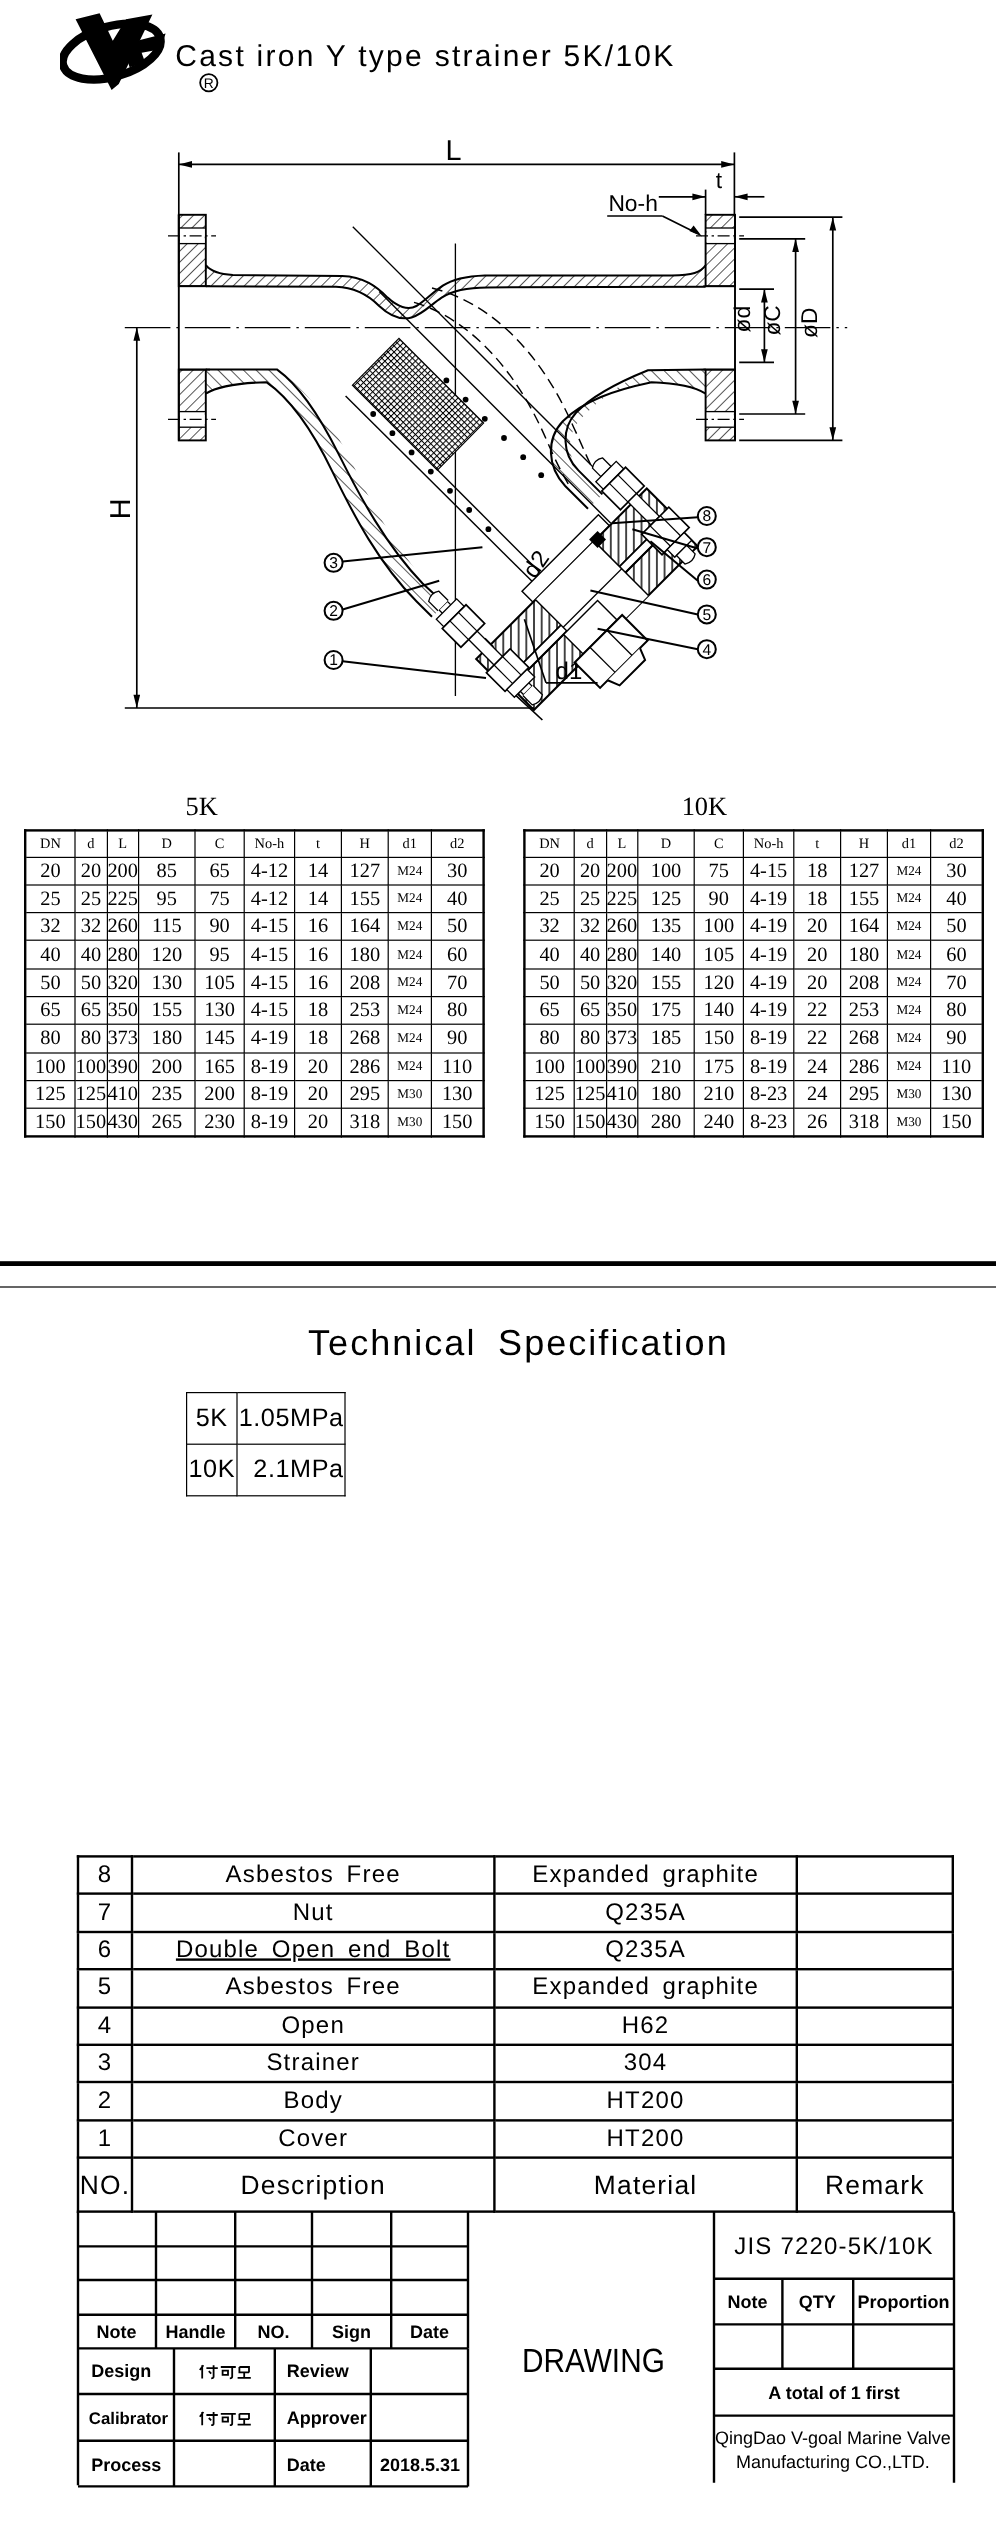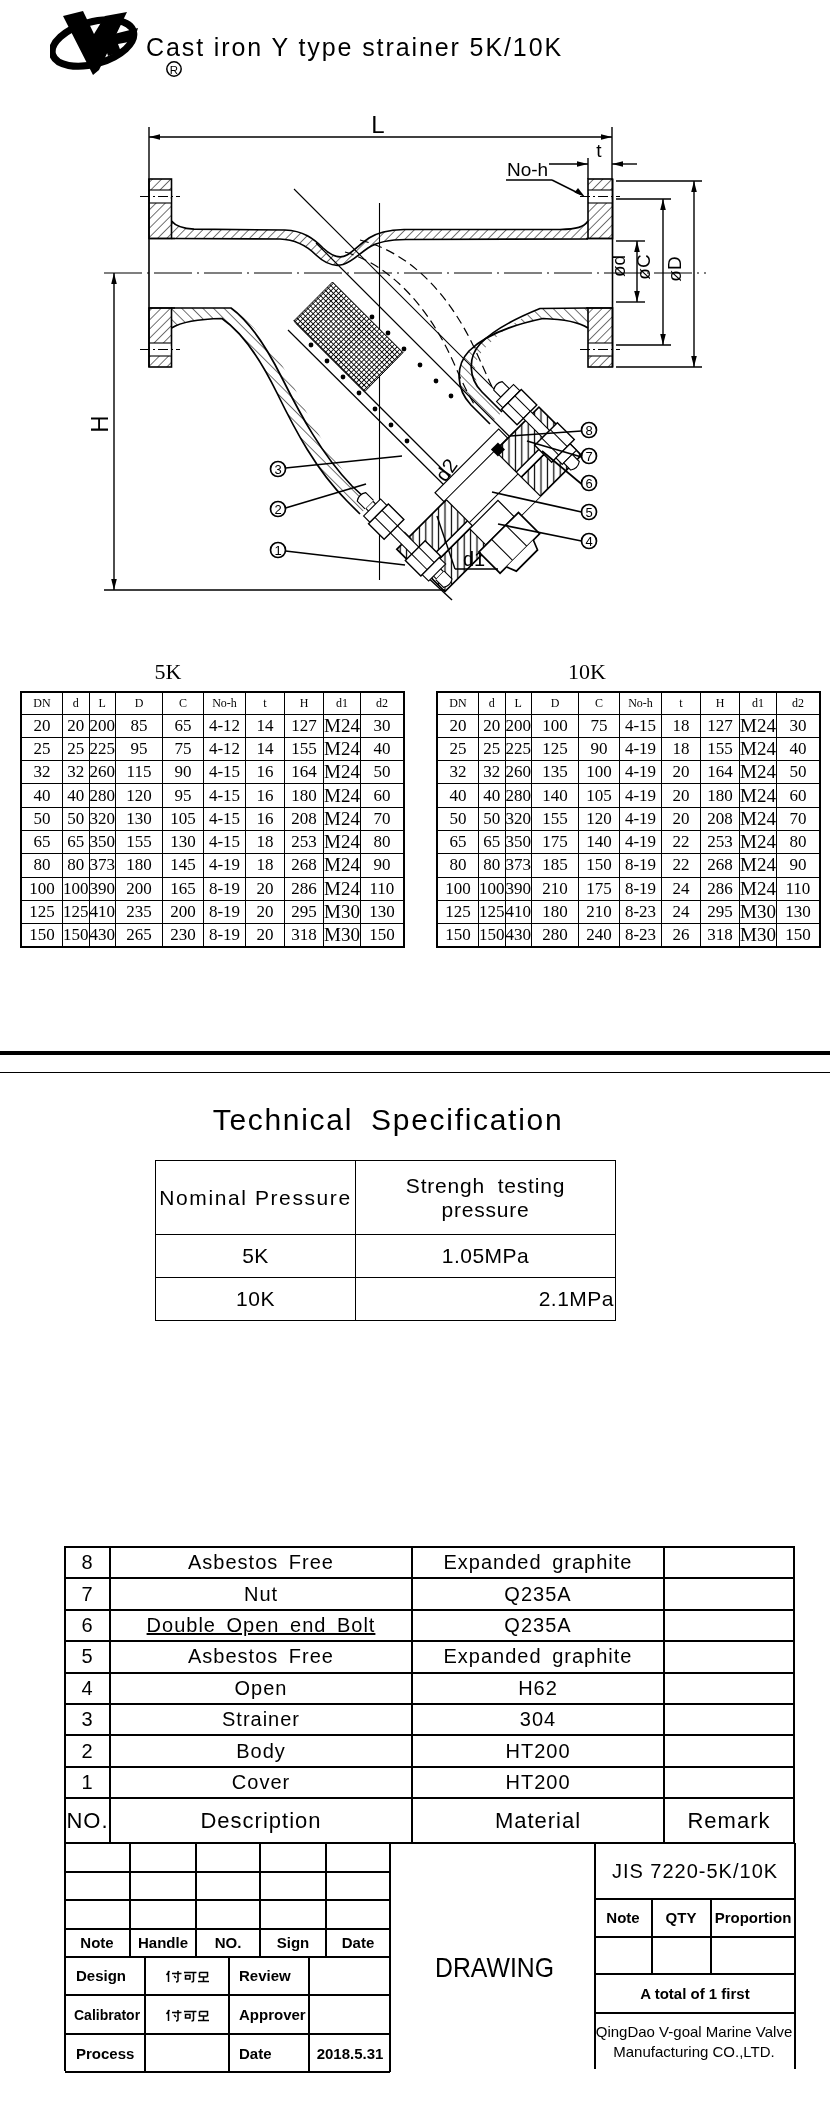--- a/index.html
+++ b/index.html
@@ -5,21 +5,21 @@
   html,body{margin:0;padding:0;}
   body{width:830px;height:2113px;position:relative;background:#fff;color:#000;
        font-family:"Liberation Sans",sans-serif;}
   .abs{position:absolute;}
   .ser{font-family:"Liberation Serif",serif;}
   table{border-collapse:collapse;}
   
   .dim{position:absolute;top:691px;font-family:"Liberation Serif",serif;font-size:17px;border:2px solid #000;}
   .dim td{border:1px solid #000;text-align:center;padding:0;height:22.3px;overflow:hidden;}
   .dim tr.hd td{height:20.5px;font-size:12px;}
-  .dim td:nth-child(9){font-size:19px;}
+  .dim td:nth-child(9){font-size:11px;}
   
   .parts{position:absolute;left:64px;top:1546px;font-size:20px;letter-spacing:1px;}
   .parts td{border:2px solid #000;text-align:center;padding:0;height:29.4px;}
   .parts tr.last td{height:43px;font-size:22px;}
 </style>
 </head>
 <body>
 
 <svg class="abs" style="left:50px;top:9px" width="140" height="80" viewBox="0 0 140 80">
   <ellipse cx="43" cy="34" rx="42" ry="21" fill="none" stroke="#000" stroke-width="7" transform="rotate(-16 43 34)"></ellipse>
@@ -540,27 +540,23 @@
         <td>318</td>
         <td>M30</td>
         <td>150</td>
       </tr>
 </tbody>
   </table>
 
 <div class="abs" style="left:0;top:1051px;width:830px;height:3.5px;background:#000;"></div>
 <div class="abs" style="left:0;top:1072px;width:830px;height:1px;background:#000;"></div>
 
-<div class="abs" style="left:0;top:1103px;width:776px;text-align:center;font-size:30px;letter-spacing:1.7px;word-spacing:8px;">Technical Specification</div>
+<div class="abs" style="left:0;top:1103px;width:776px;text-align:center;font-size:30px;letter-spacing:1.7px;word-spacing:8px;padding-left:44px;">Technical Specification</div>
 <table class="abs" style="left:155px;top:1160px;font-size:21px;letter-spacing:0.5px;">
  <tbody>
-      <tr style="height:74px;">
-   <td style="border:1.5px solid #000;width:197px;text-align:center;letter-spacing:1.6px;">Nominal Pressure</td>
-   <td style="border:1.5px solid #000;width:257px;text-align:center;word-spacing:6px;letter-spacing:0.8px;">Strengh testing<br>pressure</td>
- </tr>
  <tr style="height:43px;">
         <td style="border:1.5px solid #000;text-align:center;">5K</td>
         <td style="border:1.5px solid #000;text-align:center;margin-top:16px;">1.05MPa</td>
       </tr>
  <tr style="height:43px;">
         <td style="border:1.5px solid #000;text-align:center;">10K</td>
         <td style="border:1.5px solid #000;text-align:right;">2.1MPa</td>
       </tr>
 </tbody>
   </table>

